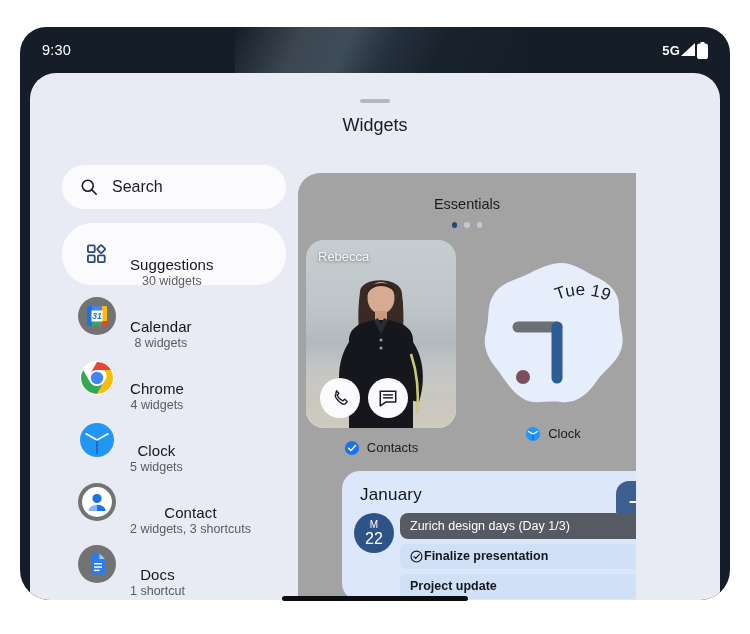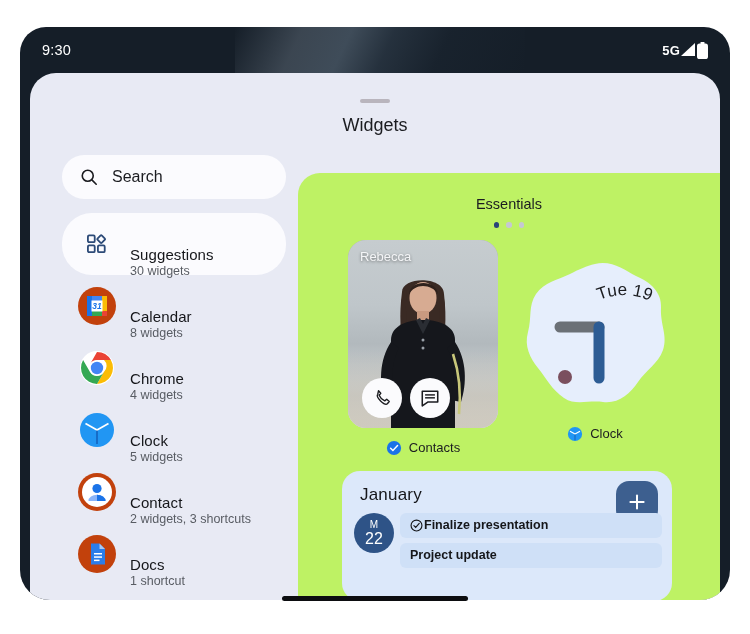--- a/index.html
+++ b/index.html
@@ -50,23 +50,24 @@
     position: absolute; left: 50%; top: 26px; transform: translateX(-50%);
     width: 30px; height: 4px; border-radius: 3px; background: #b9b5bd;
   }
   #sheet-title {
     position: absolute; left: 0; top: 42px; width: 100%;
     text-align: center; font-size: 18px; color: #1b1c20; font-weight: 400;
   }
 
   
   #sidebar {
-    position: absolute; left: 32px; top: 82px;
+    position: absolute; left: 32px; top: 92px;
     width: 224px; height: 445px;
     overflow: hidden;
+    text-align: center;
   }
   #search-bar {
     height: 44px; border-radius: 24px; background: #fbfbfe;
     display: flex; align-items: center; gap: 14px; padding: 0 18px;
     margin-bottom: 14px;
   }
   #search-placeholder { font-size: 16px; color: #1b1c20; }
 
   .app-row {
     display: flex; align-items: center; gap: 14px;
@@ -77,27 +78,27 @@
     width: 38px; height: 38px; border-radius: 50%;
     display: flex; align-items: center; justify-content: center;
     flex: 0 0 38px; position: relative; overflow: hidden;
   }
   .app-text { display: flex; flex-direction: column; gap: 1px; min-width: 0; }
   .app-name { font-size: 15px; color: #15161a; font-weight: 500; letter-spacing: .1px; margin-top: 36px; }
   .app-sub  { font-size: 12.5px; color: #585c63; white-space: nowrap; }
 
   
   .ic-suggestions { background: #fbfbfe; }
-  .ic-white { background: #c2410c; font-style: italic; }
+  .ic-white { background: #737373; font-style: italic; }
 
   
   #panel {
     position: absolute; left: 268px; top: 100px;
-    width: 422px; height: 427px;
-    background: #bef264;
+    width: 338px; height: 427px;
+    background: #a3a3a3;
     border-radius: 22px 0 0 0;
     overflow: hidden;
   }
   #panel-title {
     text-align: center; font-size: 14.5px; color: #1b1c20;
     margin-top: 23px;
   }
   #dots { display: flex; gap: 7px; justify-content: center; margin-top: 10px; }
   .dot { width: 5.5px; height: 5.5px; border-radius: 50%; background: #c5c8d2; }
   .dot.active { background: #2a4479; }
@@ -451,20 +452,23 @@
           </svg>
         </div>
 
         <div id="cal-body">
           <div id="cal-daychip">
             <div class="dow">M</div>
             <div class="dnum">22</div>
           </div>
 
           <div id="cal-events">
+            <div id="cal-ev0">
+              <span>Zurich design days (Day 1/3)</span>
+            </div>
 
             <div class="cal-ev">
               <div class="cal-ev-title">
                 <svg width="13" height="13" viewBox="0 0 16 16">
                   <circle cx="8" cy="8" r="6.7" fill="none" stroke="#15161a" stroke-width="1.4"></circle>
                   <path d="M4.8 8.2 L7 10.4 L11.4 5.4" stroke="#15161a" stroke-width="1.4" fill="none" stroke-linecap="round"></path>
                 </svg>
                 <span>Finalize presentation</span>
               </div>
             </div>

